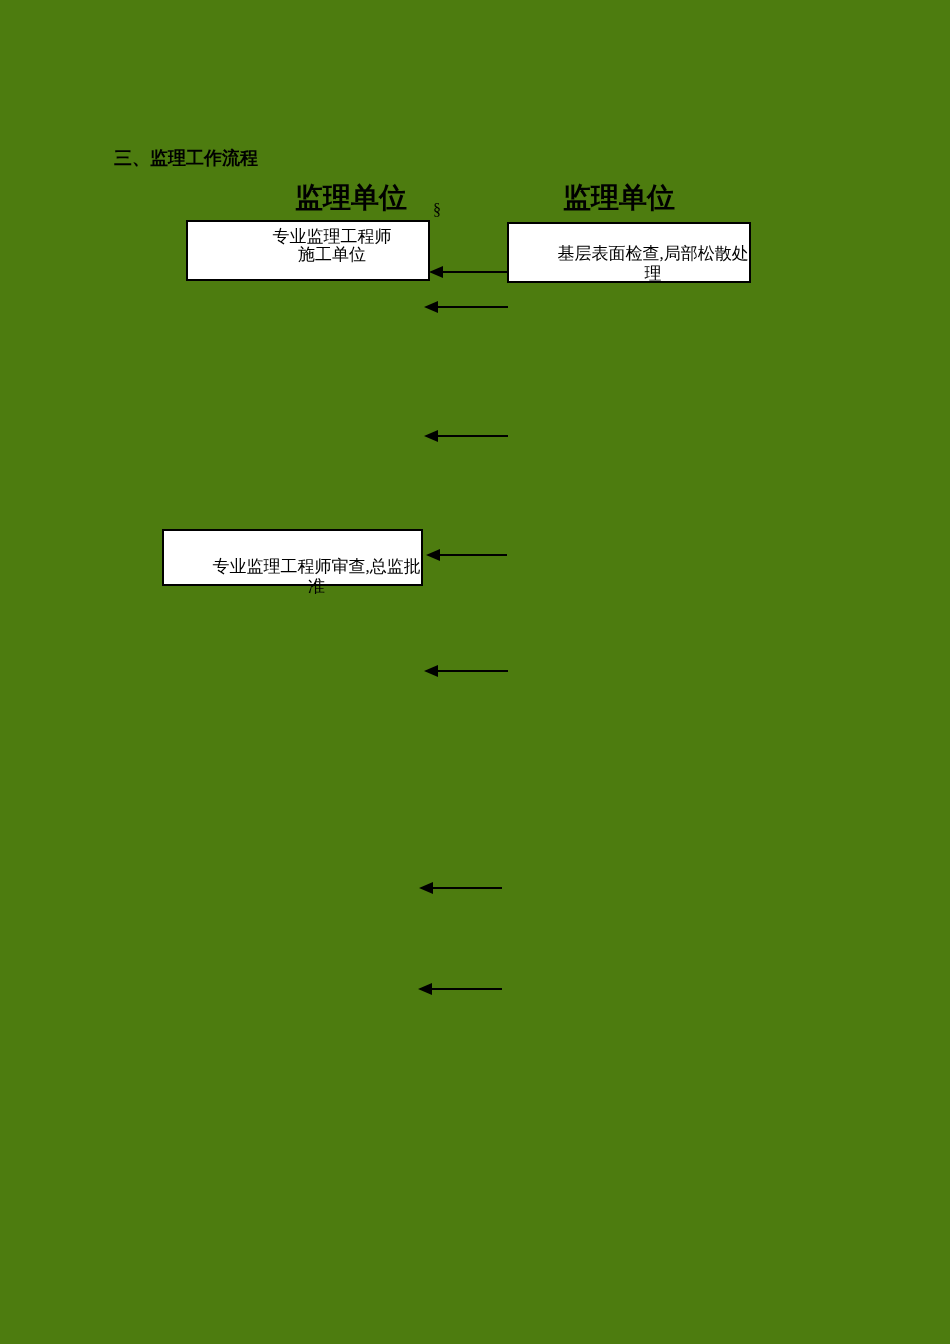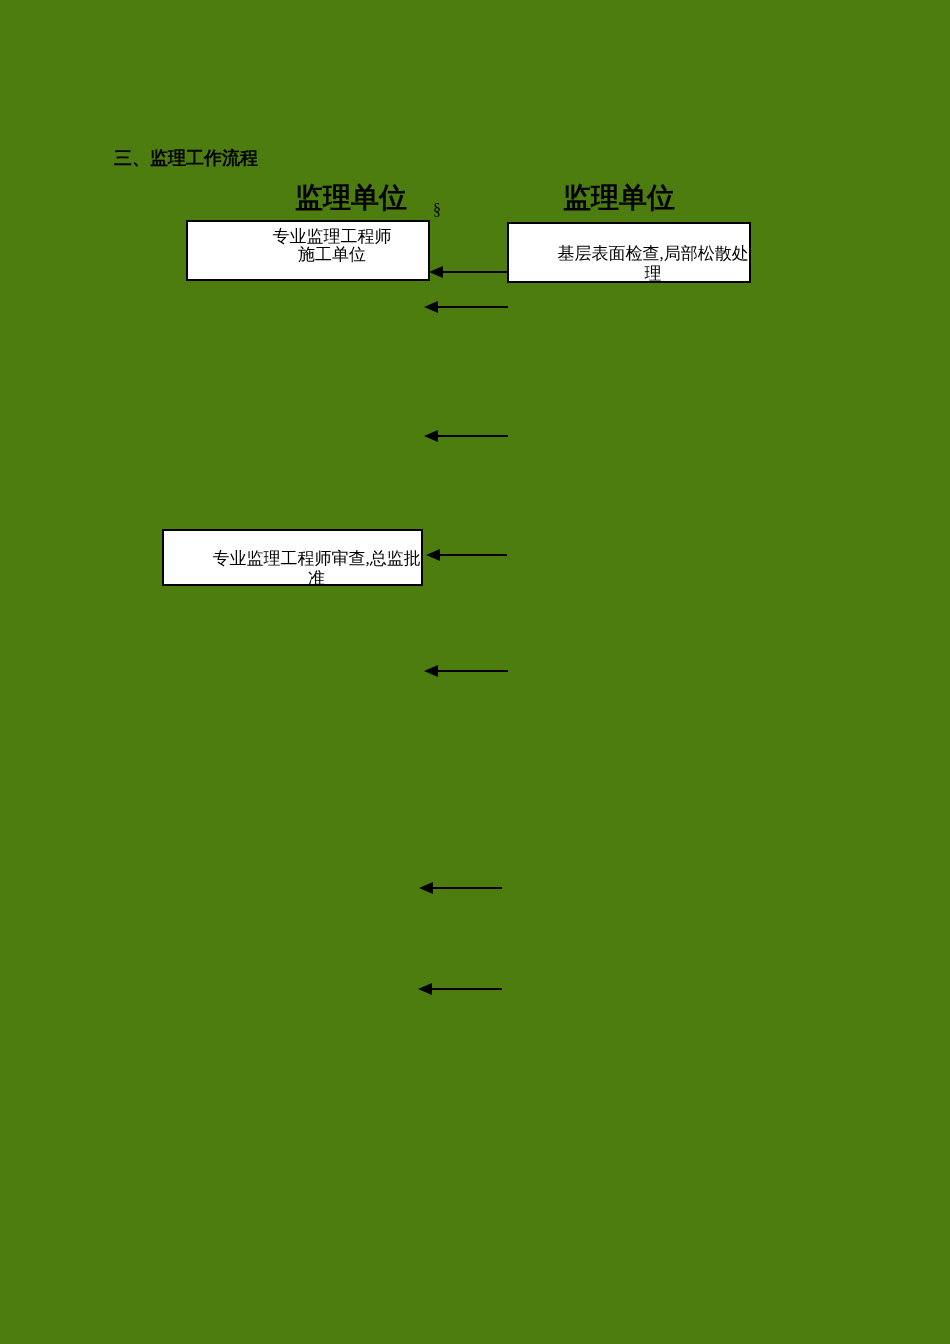--- a/index.html
+++ b/index.html
@@ -58,21 +58,21 @@
   #box-supervision-inspection {
     left: 186px; top: 220px; width: 244px; height: 61px;
     padding-top: 6px;
   }
   #box-base-surface-check {
     left: 507px; top: 222px; width: 244px; height: 61px;
     padding-top: 20px; line-height: 20px;
   }
   #box-engineer-review-approval {
     left: 162px; top: 529px; width: 261px; height: 57px;
-    padding-top: 18px; line-height: 20px;
+    padding-top: 26px; line-height: 20px;
   }
   #box-commencement-report {
     left: 507px; top: 528px; width: 247px; height: 54px;
     padding-top: 8px; line-height: 20px;
   }
   .arrow {
     position: absolute;
     height: 12px;
   }
   .arrow .shaft {

